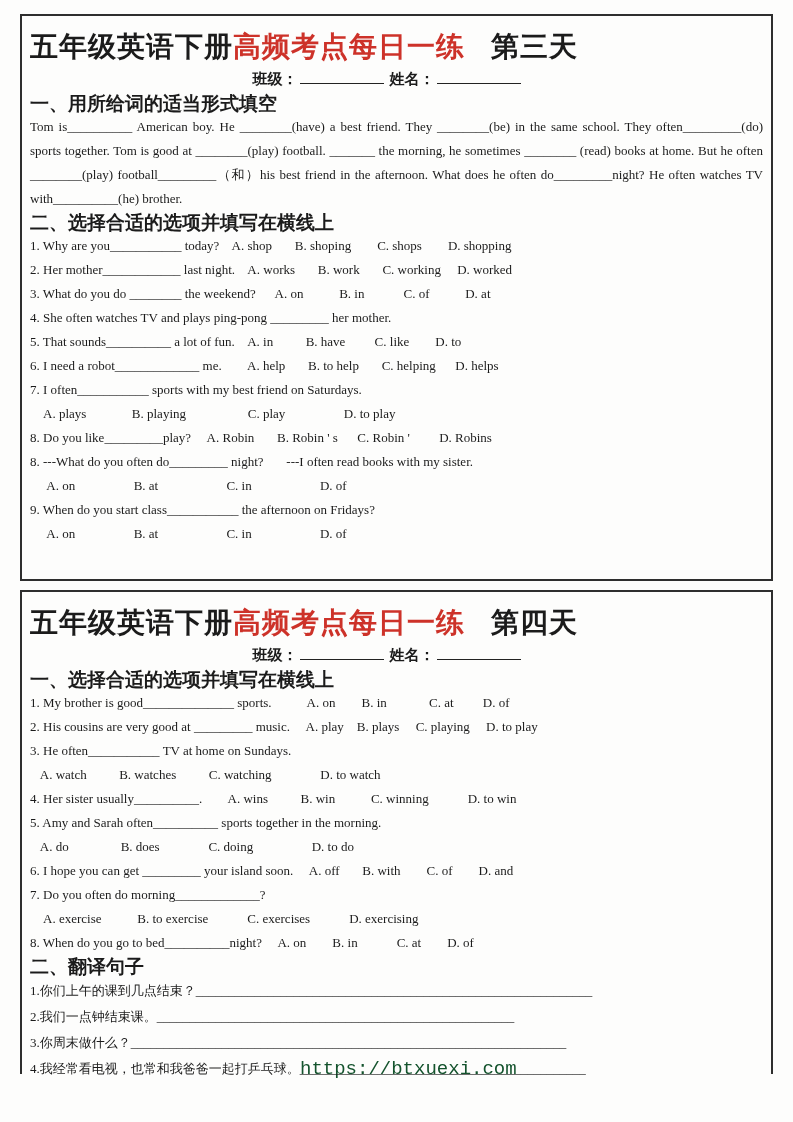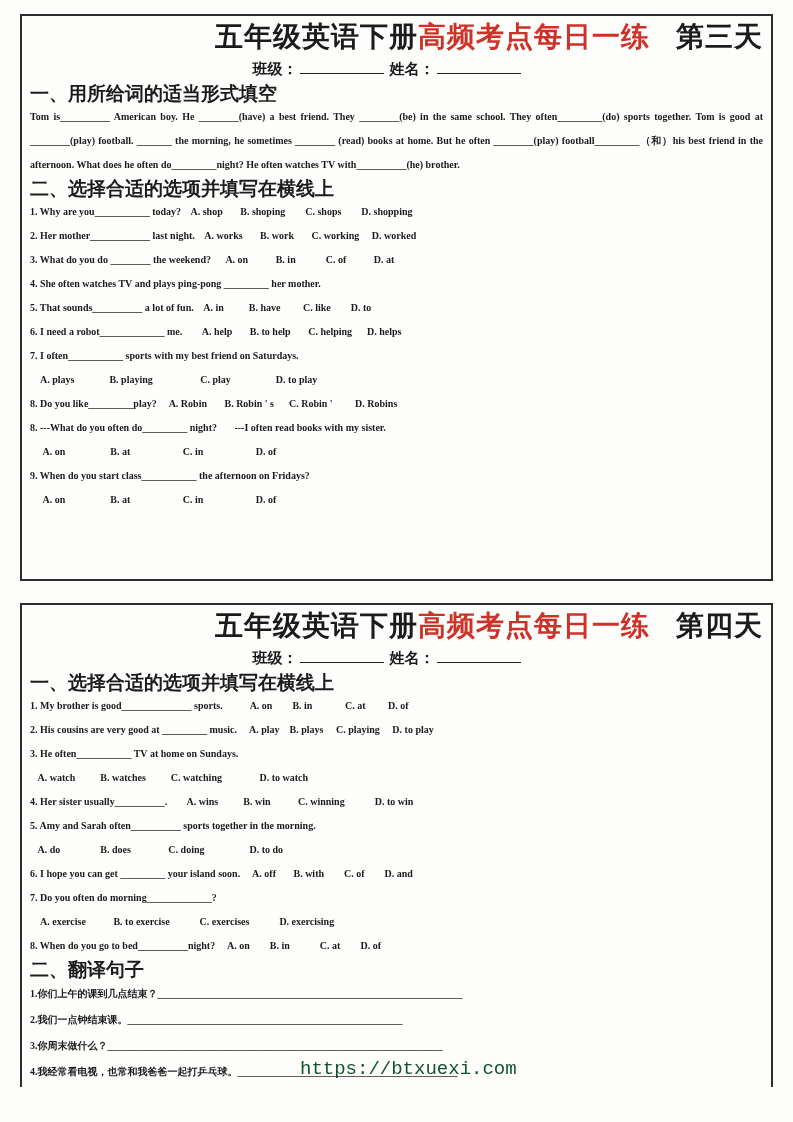--- a/index.html
+++ b/index.html
@@ -7,40 +7,40 @@
     width:793px;height:1122px;overflow:hidden;position:relative;
     background:#fdfdfc;color:#1b1b1b;
     font-family:"Liberation Serif","DejaVu Serif",serif;
   }
   .sheet{
     position:absolute;left:20px;width:753px;
     border:2px solid #2e2e2e;background:transparent;
     padding:2px 8px 0 8px;box-sizing:border-box;
   }
   #sheet1{top:14px;height:567px;}
-  #sheet2{top:603px;height:484px;border-bottom:none;}
+  #sheet2{top:590px;height:484px;border-bottom:none;}
   .title-row{
-    text-align:right;font-size:28px;font-weight:bold;
-    letter-spacing:1px;line-height:38px;margin-top:0;
+    text-align:left;font-size:28px;font-weight:bold;
+    letter-spacing:1px;line-height:38px;margin-top:10px;
     white-space:nowrap;
   }
   .title-highlight{color:#cd3229;}
   .title-day{margin-left:26px;}
   .class-row{
     text-align:center;font-size:15px;line-height:26px;
     padding-right:14px;font-weight:bold;
   }
   .fill-blank{
     display:inline-block;width:84px;height:15px;
     border-bottom:1.5px solid #222;margin:0 6px 0 2px;
   }
   .blocks{position:relative;z-index:2;}
   .blk{
-    white-space:pre-wrap;font-size:10px;line-height:24px;
-    position:relative;z-index:2;font-weight:bold;
+    white-space:pre-wrap;font-size:13px;line-height:24px;
+    position:relative;z-index:2;
   }
   .blk.heading{
     font-weight:bold;font-size:19px;line-height:23px;
     font-family:"Liberation Serif","DejaVu Serif",serif;
   }
   .blk.para{text-align:justify;line-height:24px;}
   .blk.trans{line-height:26px;}
   .watermark{
     position:absolute;left:300px;top:1058px;z-index:1;
     color:#14532d;font-size:19px;

